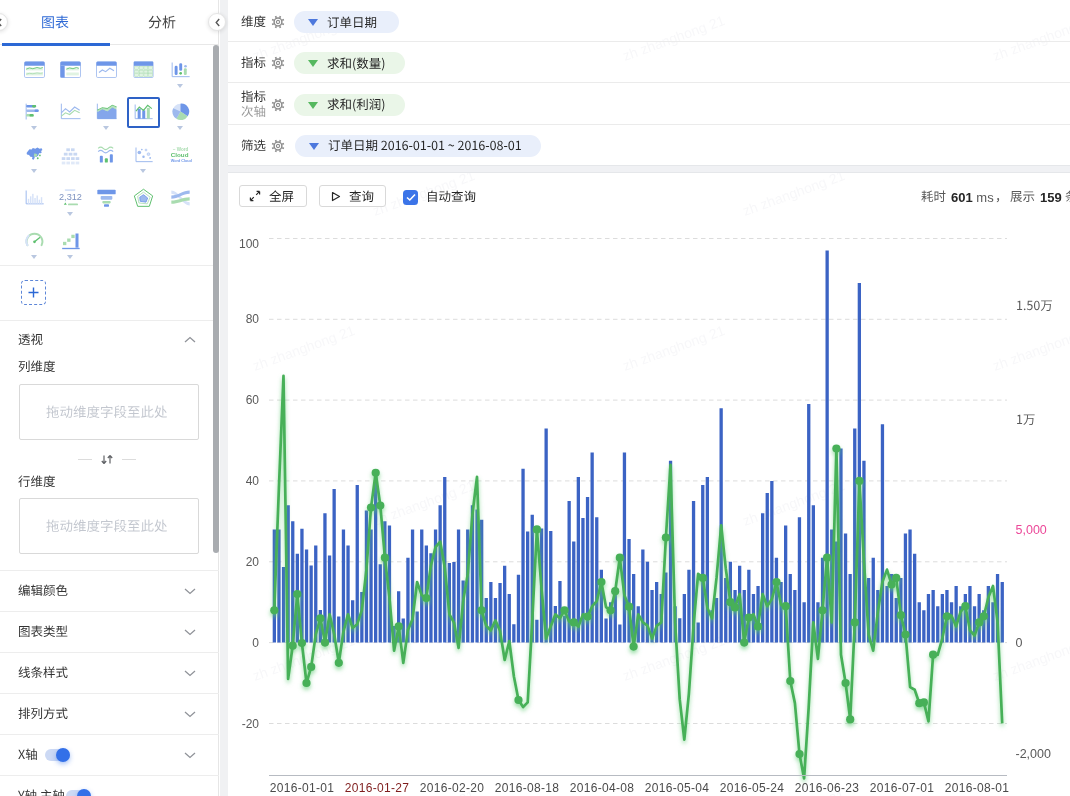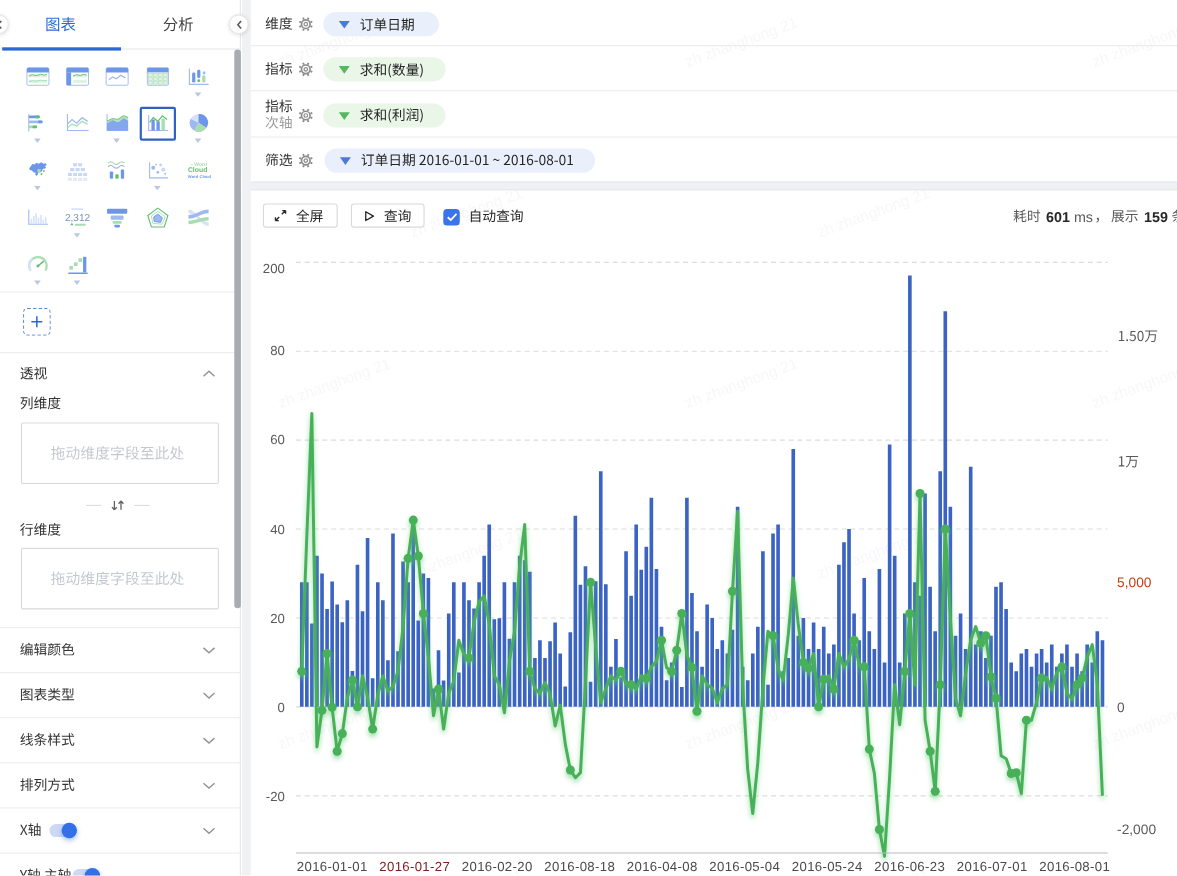--- a/index.html
+++ b/index.html
@@ -560,21 +560,21 @@
         <circle cx="983.8" cy="616.3" r="4.1" fill="#47b058"></circle>
       </g>
       <defs>
         <filter id="gglow" x="-20%" y="-20%" width="140%" height="140%">
           <feDropShadow dx="0" dy="2.8" stdDeviation="2.2" flood-color="#5ecc74" flood-opacity="0.65"></feDropShadow>
         </filter>
       </defs>
       <line x1="269" y1="775.5" x2="1007" y2="775.5" stroke="#b7bbc2" stroke-width="1"></line>
     </svg>
 <div class="abs" style="left:0;top:0;z-index:2">
-      <div style="position:absolute;left:259px;top:243.5px;transform:translateY(-50%) ;font-size:12px;color:#595959;font-weight:normal;white-space:nowrap;"><span style="display:inline-block;transform:translateX(-100%)">200</span></div>
+      <div style="position:absolute;left:259px;top:243.5px;transform:translateY(-50%) ;font-size:12px;color:#595959;font-weight:normal;white-space:nowrap;"><span style="display:inline-block;transform:translateX(-100%)">100</span></div>
       <div style="position:absolute;left:259px;top:319.3px;transform:translateY(-50%) ;font-size:12px;color:#595959;font-weight:normal;white-space:nowrap;"><span style="display:inline-block;transform:translateX(-100%)">80</span></div>
       <div style="position:absolute;left:259px;top:400.1px;transform:translateY(-50%) ;font-size:12px;color:#595959;font-weight:normal;white-space:nowrap;"><span style="display:inline-block;transform:translateX(-100%)">60</span></div>
       <div style="position:absolute;left:259px;top:480.9px;transform:translateY(-50%) ;font-size:12px;color:#595959;font-weight:normal;white-space:nowrap;"><span style="display:inline-block;transform:translateX(-100%)">40</span></div>
       <div style="position:absolute;left:259px;top:561.8px;transform:translateY(-50%) ;font-size:12px;color:#595959;font-weight:normal;white-space:nowrap;"><span style="display:inline-block;transform:translateX(-100%)">20</span></div>
       <div style="position:absolute;left:259px;top:642.6px;transform:translateY(-50%) ;font-size:12px;color:#595959;font-weight:normal;white-space:nowrap;"><span style="display:inline-block;transform:translateX(-100%)">0</span></div>
       <div style="position:absolute;left:259px;top:723.5px;transform:translateY(-50%) ;font-size:12px;color:#595959;font-weight:normal;white-space:nowrap;"><span style="display:inline-block;transform:translateX(-100%)">-20</span></div>
       <div style="position:absolute;left:302px;top:787.5px;transform:translateY(-50%) ;font-size:12px;color:#4a4a4a;font-weight:normal;white-space:nowrap;letter-spacing:0.3px;"><span style="display:inline-block;transform:translateX(-50%)">2016-01-01</span></div>
       <div style="position:absolute;left:377px;top:787.5px;transform:translateY(-50%) ;font-size:12px;color:#7f1d1d;font-weight:normal;white-space:nowrap;letter-spacing:0.3px;"><span style="display:inline-block;transform:translateX(-50%)">2016-01-27</span></div>
       <div style="position:absolute;left:452px;top:787.5px;transform:translateY(-50%) ;font-size:12px;color:#4a4a4a;font-weight:normal;white-space:nowrap;letter-spacing:0.3px;"><span style="display:inline-block;transform:translateX(-50%)">2016-02-20</span></div>
       <div style="position:absolute;left:527px;top:787.5px;transform:translateY(-50%) ;font-size:12px;color:#4a4a4a;font-weight:normal;white-space:nowrap;letter-spacing:0.3px;"><span style="display:inline-block;transform:translateX(-50%)">2016-08-18</span></div>
@@ -587,16 +587,16 @@
       <div style="position:absolute;left:1015.5px;top:299.2px">
         <svg width="36.8" height="12.5" viewBox="0 -880 2943 1000" style="display:block;overflow:visible">
           <path d="M88 0H490V-76H343V-733H273C233 -710 186 -693 121 -681V-623H252V-76H88Z M694 13C730 13 760 -15 760 -56C760 -98 730 -126 694 -126C657 -126 628 -98 628 -56C628 -15 657 13 694 13Z M1095 13C1218 13 1335 -78 1335 -238C1335 -400 1235 -472 1114 -472C1070 -472 1037 -461 1004 -443L1023 -655H1299V-733H943L919 -391L968 -360C1010 -388 1041 -403 1090 -403C1182 -403 1242 -341 1242 -236C1242 -129 1173 -63 1086 -63C1001 -63 947 -102 906 -144L860 -84C910 -35 980 13 1095 13Z M1666 13C1805 13 1894 -113 1894 -369C1894 -623 1805 -746 1666 -746C1526 -746 1438 -623 1438 -369C1438 -113 1526 13 1666 13ZM1666 -61C1583 -61 1526 -154 1526 -369C1526 -583 1583 -674 1666 -674C1749 -674 1806 -583 1806 -369C1806 -154 1749 -61 1666 -61Z M2005 -765V-691H2276C2269 -434 2255 -123 1977 24C1996 38 2020 62 2032 82C2230 -28 2304 -217 2333 -414H2710C2695 -147 2678 -37 2648 -9C2636 2 2624 4 2600 3C2574 3 2501 3 2426 -4C2441 17 2451 48 2452 70C2521 74 2591 75 2629 72C2667 70 2692 62 2715 36C2754 -5 2772 -126 2789 -450C2790 -460 2790 -487 2790 -487H2342C2349 -556 2352 -625 2354 -691H2882V-765Z" fill="#595959"></path>
         </svg>
       </div>
       <div style="position:absolute;left:1015.5px;top:413.2px">
         <svg width="19.4" height="12.5" viewBox="0 -880 1555 1000" style="display:block;overflow:visible">
           <path d="M88 0H490V-76H343V-733H273C233 -710 186 -693 121 -681V-623H252V-76H88Z M617 -765V-691H888C881 -434 867 -123 589 24C608 38 632 62 644 82C842 -28 916 -217 945 -414H1322C1307 -147 1290 -37 1260 -9C1248 2 1236 4 1212 3C1186 3 1113 3 1038 -4C1053 17 1063 48 1064 70C1133 74 1203 75 1241 72C1279 70 1304 62 1327 36C1366 -5 1384 -126 1401 -450C1402 -460 1402 -487 1402 -487H954C961 -556 964 -625 966 -691H1494V-765Z" fill="#595959"></path>
         </svg>
       </div>
-      <div style="position:absolute;left:1015.5px;top:530.3px;transform:translateY(-50%) ;font-size:12.5px;color:#c2410c;font-weight:normal;white-space:nowrap;"><span style="display:inline-block;transform:none">5,000</span></div>
+      <div style="position:absolute;left:1015.5px;top:530.3px;transform:translateY(-50%) ;font-size:12.5px;color:#ec4899;font-weight:normal;white-space:nowrap;"><span style="display:inline-block;transform:none">5,000</span></div>
       <div style="position:absolute;left:1015.5px;top:642.6px;transform:translateY(-50%) ;font-size:12.5px;color:#595959;font-weight:normal;white-space:nowrap;"><span style="display:inline-block;transform:none">0</span></div>
       <div style="position:absolute;left:1015.5px;top:754.3px;transform:translateY(-50%) ;font-size:12.5px;color:#595959;font-weight:normal;white-space:nowrap;"><span style="display:inline-block;transform:none">-2,000</span></div>
     </div>
 </div>
 </body></html>

